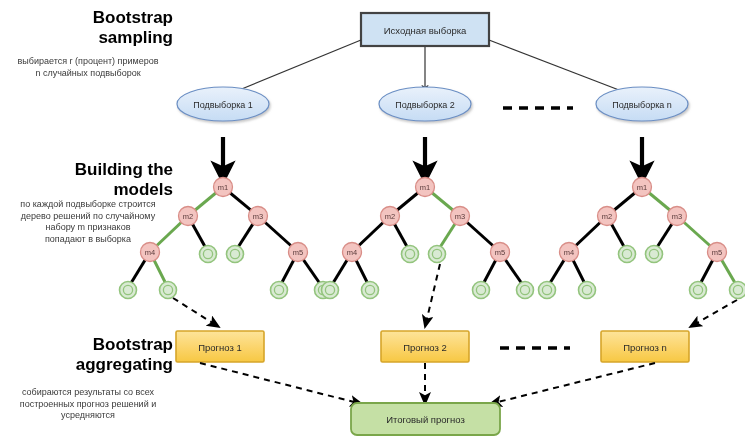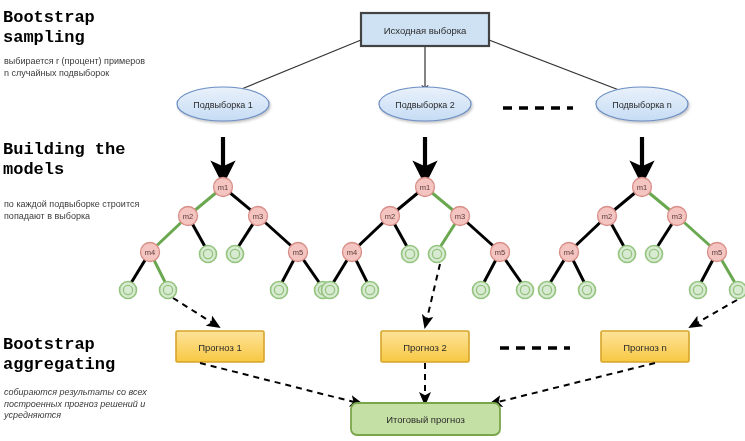--- a/index.html
+++ b/index.html
@@ -21,31 +21,31 @@
   }
   svg.layer {
     position: absolute;
     left: 0;
     top: 0;
     width: 745px;
     height: 441px;
   }
   .stage-title {
     position: absolute;
-    text-align: left;
+    text-align: right;
     font-weight: bold;
     font-size: 17px;
     color: #000000;
     line-height: 1.15;
     width: 170px;
     left: 3px;
-    font-family: Liberation Mono, monospace;
   }
   .stage-desc {
     position: absolute;
+    text-align: center;
     font-size: 9px;
     color: #3a3a3a;
     line-height: 1.3;
     width: 168px;
     left: 4px;
   }
   .node-label {
     font-size: 7.5px;
     fill: #5a3b3b;
     font-family: "Liberation Sans", sans-serif;
@@ -74,34 +74,36 @@
 
   <div class="stage-title" style="top:8px;">
     <div>Bootstrap</div>
     <div>sampling</div>
   </div>
   <div class="stage-desc" style="top:56px;">
     <div>выбирается r (процент) примеров</div>
     <div>n случайных подвыборок</div>
   </div>
 
-  <div class="stage-title" style="top:140px;">
+  <div class="stage-title" style="top:160px;">
     <div>Building the</div>
     <div>models</div>
   </div>
   <div class="stage-desc" style="top:199px;">
     <div>по каждой подвыборке строится</div>
+    <div>дерево решений по случайному</div>
+    <div>набору m признаков</div>
     <div>попадают в выборка</div>
   </div>
 
   <div class="stage-title" style="top:335px;">
     <div>Bootstrap</div>
     <div>aggregating</div>
   </div>
-  <div class="stage-desc" style="top:387px;font-style:italic;">
+  <div class="stage-desc" style="top:387px;">
     <div>собираются результаты со всех</div>
     <div>построенных прогноз решений и</div>
     <div>усредняются</div>
   </div>
 
   <svg class="layer" viewBox="0 0 745 441" xmlns="http://www.w3.org/2000/svg">
     <defs>
       <marker id="arrowThin" markerWidth="7" markerHeight="7" refX="6" refY="3" orient="auto">
         <path d="M0,0 L7,3 L0,6 L1.6,3 z" fill="#333333"></path>
       </marker>

